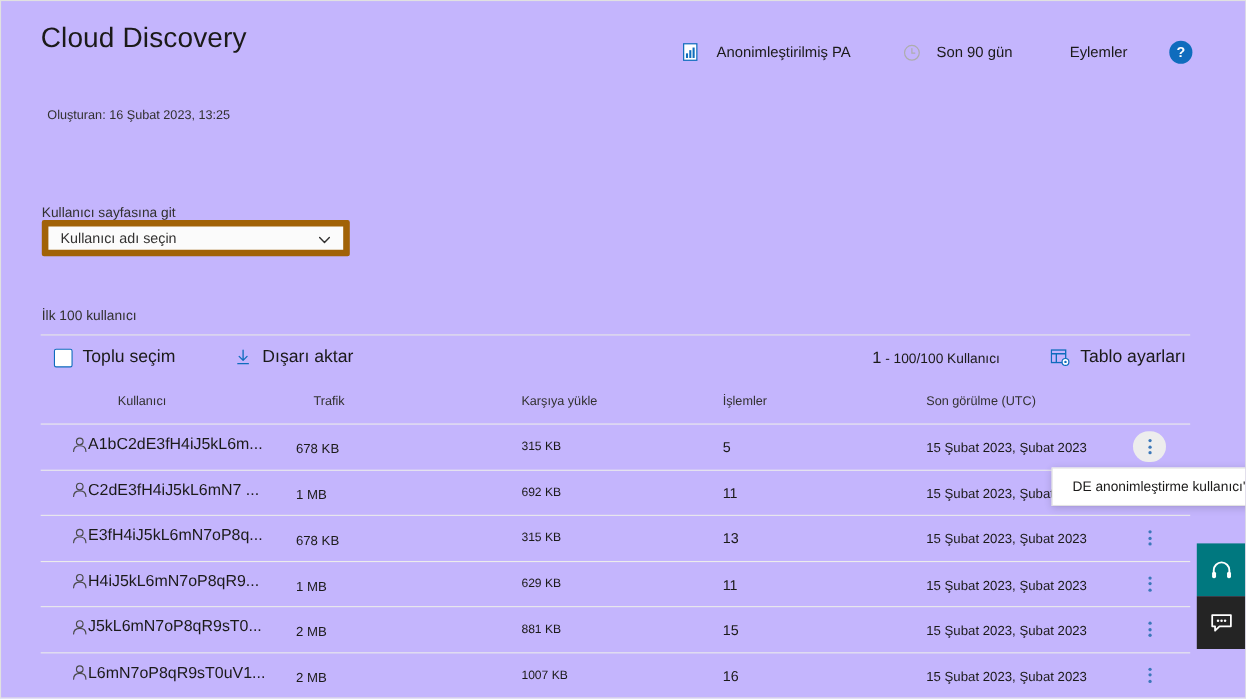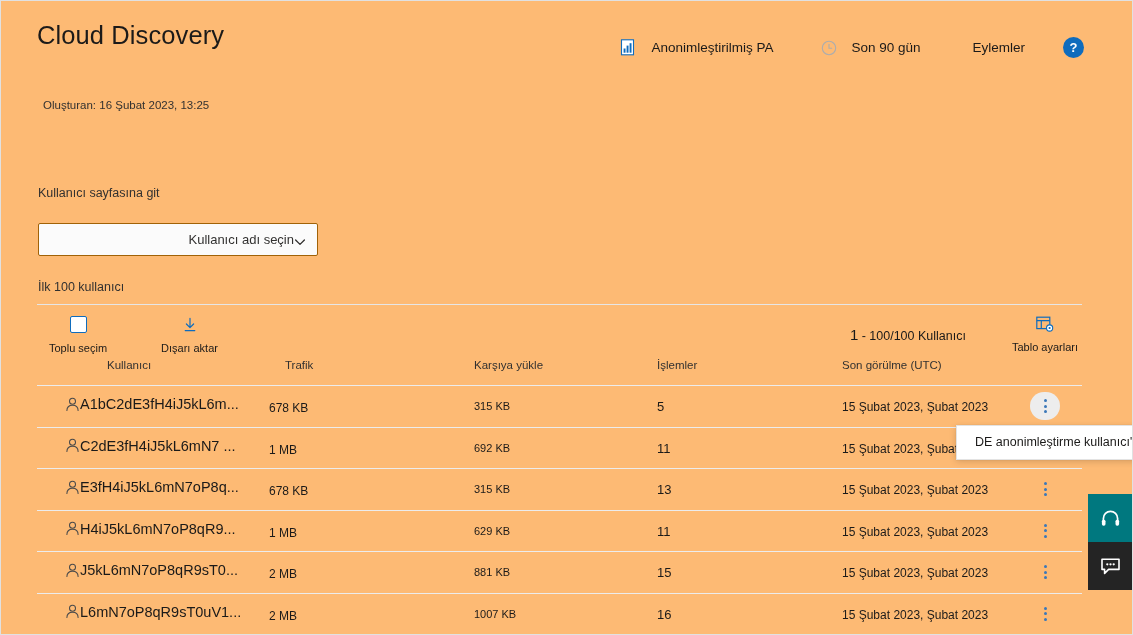--- a/index.html
+++ b/index.html
@@ -6,21 +6,21 @@
   html, body {
     margin: 0; padding: 0;
     background: #ffffff;
     font-family: "Liberation Sans", sans-serif;
     -webkit-font-smoothing: antialiased;
   }
   #page {
     position: relative;
     width: 1133px;
     height: 635px;
-    background: #fdba74;
+    background: #c4b5fd;
     border: 1px solid #e1e1e1;
     overflow: hidden;
   }
 
   
   .page-title {
     position: absolute;
     left: 36px; top: 20px;
     font-size: 25.5px;
     font-weight: 400;
@@ -111,30 +111,29 @@
 
   
   .field-label {
     position: absolute;
     left: 37px; top: 185px;
     font-size: 12.5px;
     color: #323130;
   }
   .dropdown {
     position: absolute;
-    left: 37px; top: 222px;
+    left: 37px; top: 199px;
     width: 280px; height: 33px;
     background: #fbfbfb;
-    border: 1px solid #a16207;
+    border: 6px solid #a16207;
     border-radius: 2px;
     display: flex;
     align-items: center;
     padding: 0 11px;
     cursor: pointer;
-    text-align: right;
   }
   .dropdown .val {
     flex: 1;
     font-size: 13px;
     color: #323130;
   }
   .chev {
     width: 12px; height: 12px;
     flex: none;
   }
@@ -160,26 +159,25 @@
     width: 1045px;
     height: 34px;
   }
   .tb-left { position: absolute; left: 8px; top: 0; display: flex; align-items: center; }
   .tb-right { position: absolute; right: 0; top: 0; display: flex; align-items: center; }
 
   .tb-btn {
     display: flex;
     align-items: center;
     gap: 9px;
-    font-size: 11px;
+    font-size: 16px;
     color: #1b1a19;
     cursor: pointer;
     padding: 3px 4px;
     white-space: nowrap;
-    flex-direction: column;
   }
   .cbox {
     width: 17px; height: 17px;
     border: 1.5px solid #0f6cbd;
     border-radius: 2px;
     background: #fff;
     flex: none;
   }
   .ico-export { width: 16px; height: 16px; flex: none; }
   .ico-table { width: 18px; height: 16px; flex: none; }

